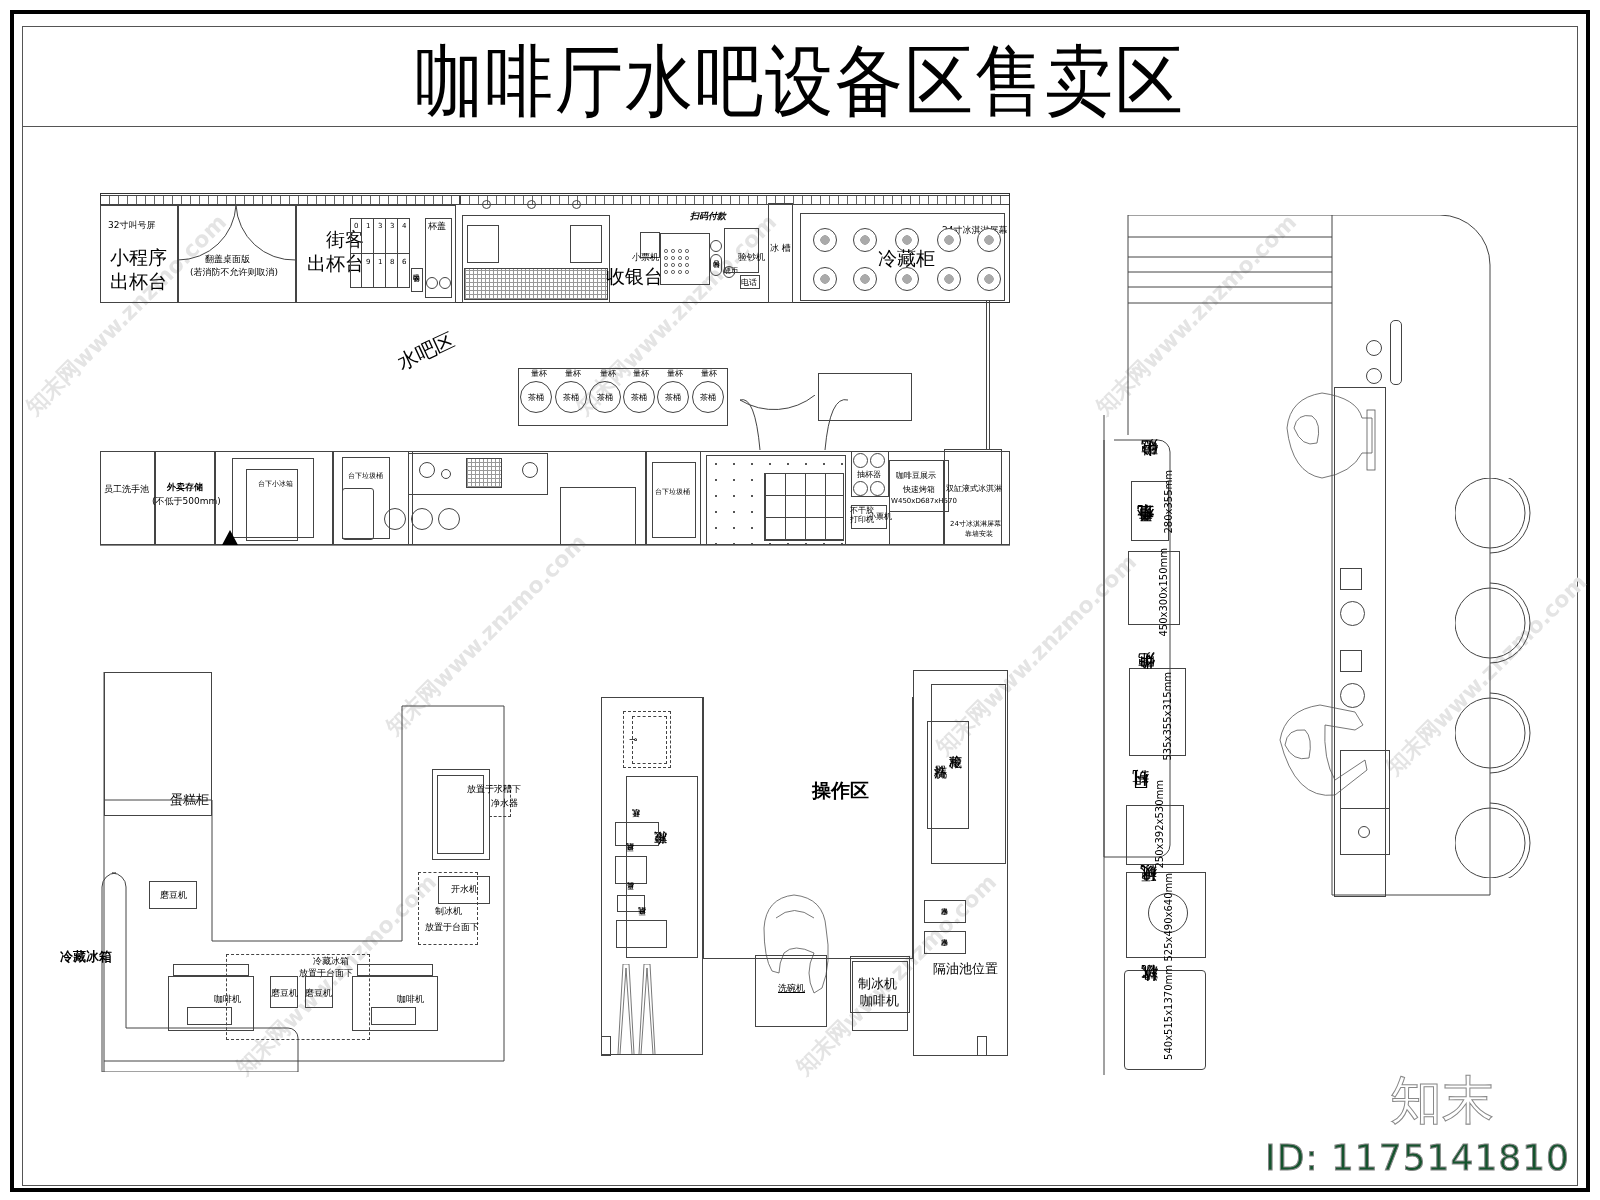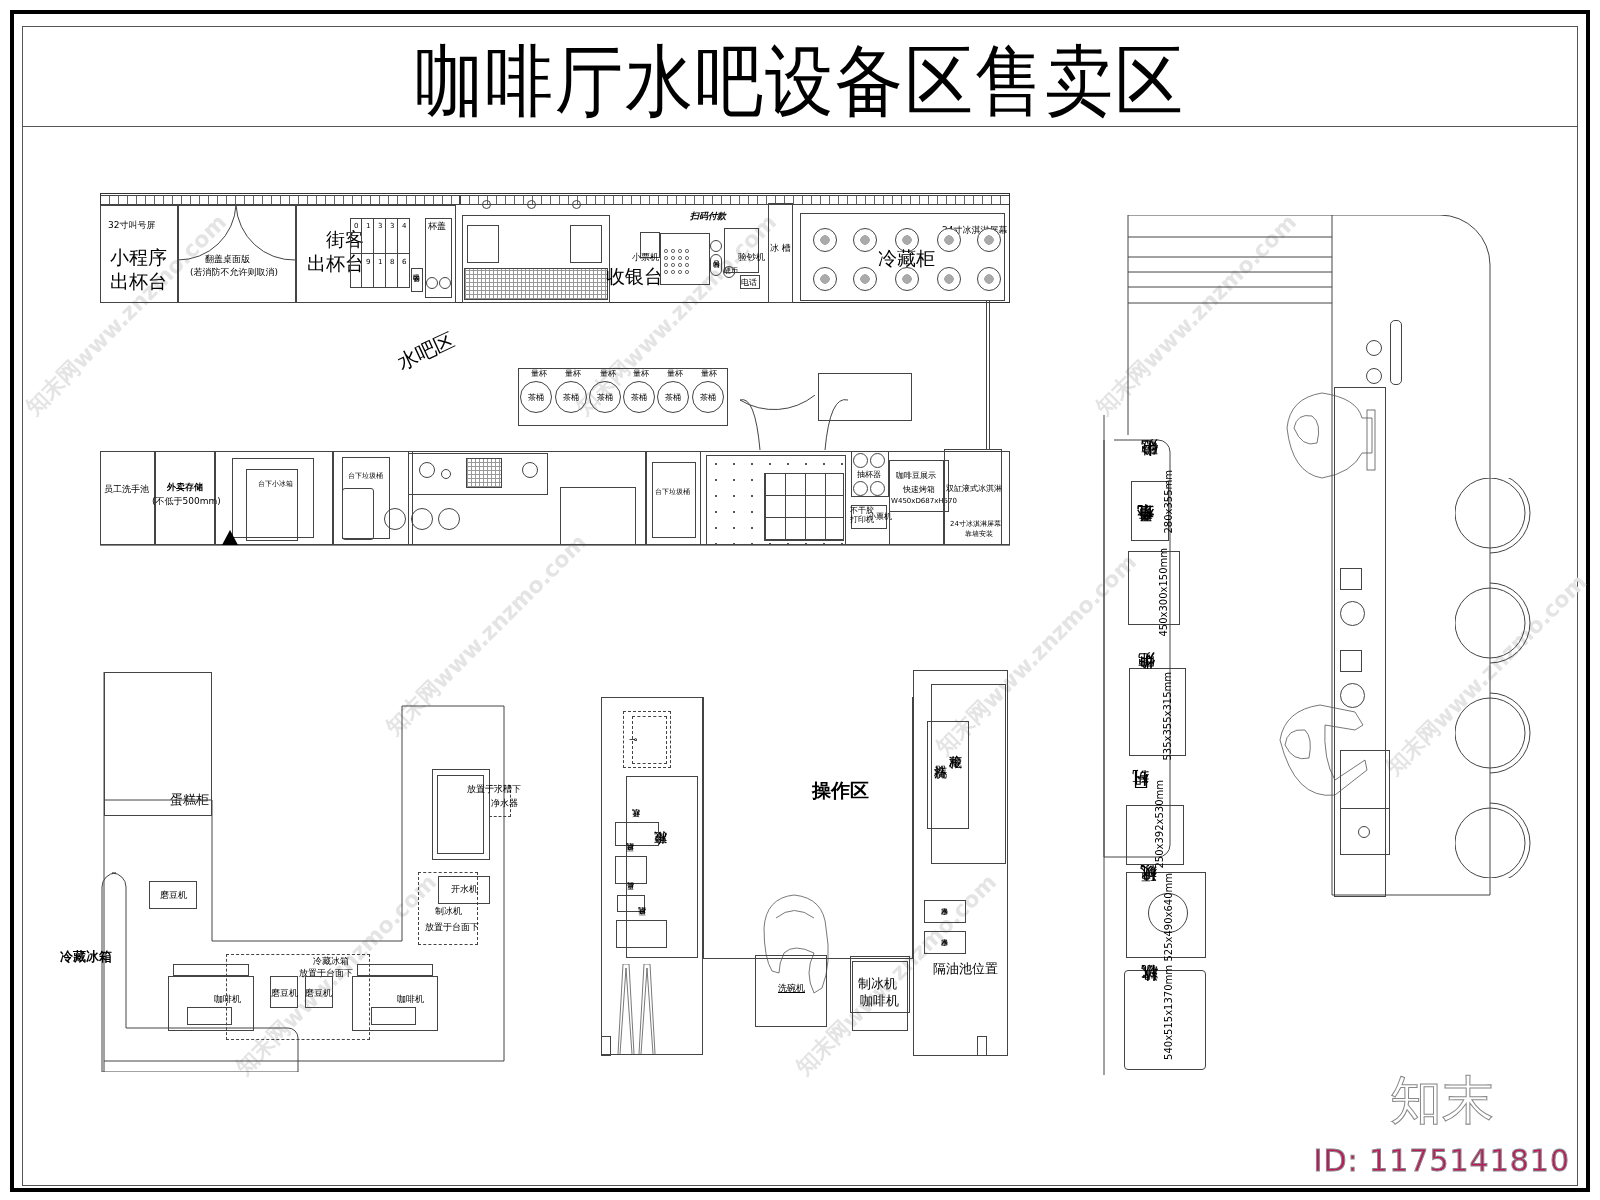--- a/index.html
+++ b/index.html
@@ -15,21 +15,21 @@
   .big{font-size:19px;}
   .mid{font-size:13px;}
   .vert{writing-mode:vertical-rl;}
   .wall{position:absolute;height:10px;border:1px solid #444;box-sizing:border-box;
         background:repeating-linear-gradient(90deg,#fff 0 8px,#666 8px 9px);}
   .grid{background:
         repeating-linear-gradient(0deg,#999 0 1px,transparent 1px 4px),
         repeating-linear-gradient(90deg,#999 0 1px,transparent 1px 4px);}
   .plus{background-image:radial-gradient(circle,#555 1px,transparent 1.5px);background-size:18px 16px;}
   .circ{position:absolute;border:1px solid #444;border-radius:50%;box-sizing:border-box;}
-  .watermark-id{right:30px;bottom:22px;font-size:30px;color:#be185d;-webkit-text-stroke:1px #888;letter-spacing:1px;}
+  .watermark-id{right:30px;bottom:22px;font-size:36px;color:#14532d;-webkit-text-stroke:1px #888;letter-spacing:1px;}
   .watermark-logo{left:1390px;top:1066px;font-size:52px;color:#fff;-webkit-text-stroke:1px #888;}
   .wm{position:absolute;color:#e4e4e4;font-size:22px;font-weight:bold;transform:rotate(-45deg);white-space:nowrap;pointer-events:none;}
 </style>
 </head>
 <body>
 
 <div class="abs frame-outer"></div>
 <div class="abs frame-inner"></div>
 <div class="abs title-rule"></div>
 <div class="abs title">咖啡厅水吧设备区售卖区</div>

